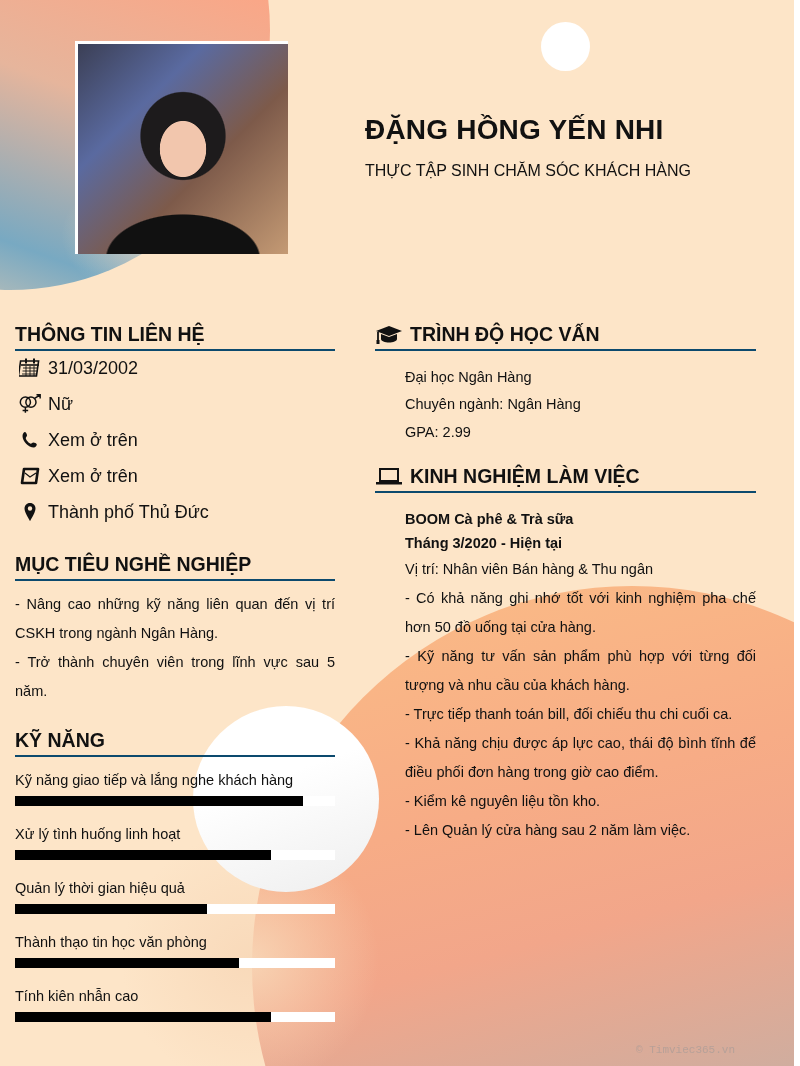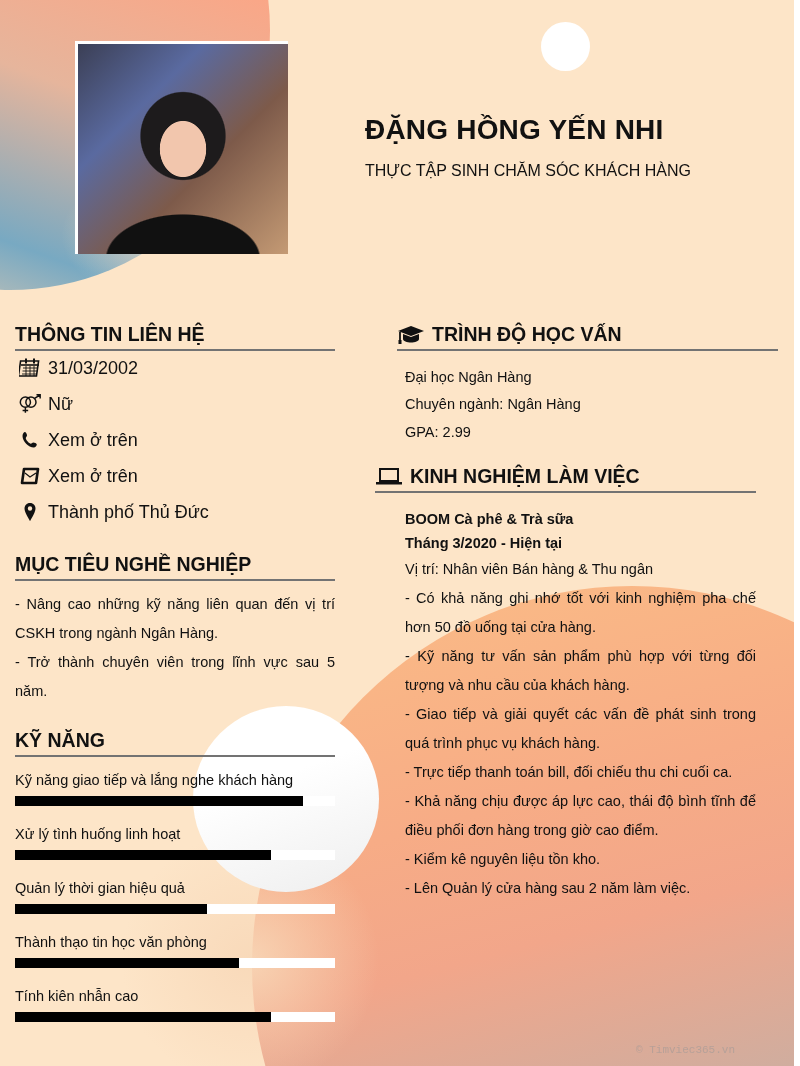--- a/index.html
+++ b/index.html
@@ -63,21 +63,21 @@
     .name {
       position: absolute; left: 365px; top: 114px; font-size: 28px; font-weight: bold;
       letter-spacing: 0.2px;
     }
     .title {
       position: absolute; left: 365px; top: 162px; font-size: 16px;
     }
 
     .section-head {
       position: absolute; font-weight: bold; font-size: 19.5px;
-      border-bottom: 2px solid #737373; box-sizing: border-box; padding-bottom: 3px;
+      border-bottom: 2px solid #0c4a6e; box-sizing: border-box; padding-bottom: 3px;
       display: flex; align-items: flex-end;
     }
     .section-head .ico { width: 28px; height: 22px; margin-right: 7px; display: inline-flex; align-items: center; }
 
     .contact-row {
       position: absolute; left: 18px; height: 22px; display: flex; align-items: center; font-size: 18px;
     }
     .contact-row .ico { width: 24px; height: 22px; margin-right: 6px; display: inline-flex; align-items: center; justify-content: center; }
 
     .para {
@@ -192,21 +192,21 @@
   <div class="skill-label" style="top:934px;">Thành thạo tin học văn phòng</div>
   <div class="skill-track" style="top:958px;">
       <div class="skill-fill" style="width:70%;"></div>
     </div>
 
   <div class="skill-label" style="top:988px;">Tính kiên nhẫn cao</div>
   <div class="skill-track" style="top:1012px;">
       <div class="skill-fill" style="width:80%;"></div>
     </div>
 
-  <div class="section-head" style="left:397px; top:320px; width:381px; height:31px;">
+  <div class="section-head" style="left:375px; top:320px; width:381px; height:31px;">
     <span class="ico">
       <svg width="28" height="22" viewBox="0 0 28 22">
           <path d="M14 2L1 7l13 5 13-5z" fill="#111"></path>
           <path d="M6 10v5c0 2 4 3.5 8 3.5s8-1.5 8-3.5v-5l-8 3z" fill="#111"></path>
           <path d="M3 8v9" stroke="#111" stroke-width="1.8"></path>
           <rect x="1.5" y="16" width="3" height="4" fill="#111"></rect>
         </svg>
     </span>
     <span>TRÌNH ĐỘ HỌC VẤN</span>
   </div>
@@ -222,21 +222,20 @@
         </svg>
     </span>
     <span>KINH NGHIỆM LÀM VIỆC</span>
   </div>
   <div class="exp-bold" style="top:511px;">BOOM Cà phê &amp; Trà sữa</div>
   <div class="exp-bold" style="top:535px;">Tháng 3/2020 - Hiện tại</div>
   <div class="edu-line" style="top:561px;">Vị trí: Nhân viên Bán hàng &amp; Thu ngân</div>
   <div class="para" style="left:405px; top:584px; width:351px;">
     <div>- Có khả năng ghi nhớ tốt với kinh nghiệm pha chế hơn 50 đồ uống tại cửa hàng.</div>
     <div>- Kỹ năng tư vấn sản phẩm phù hợp với từng đối tượng và nhu cầu của khách hàng.</div>
-    <div>- Giao tiếp và giải quyết các vấn đề phát sinh trong quá trình phục vụ khách hàng.</div>
     <div>- Trực tiếp thanh toán bill, đối chiếu thu chi cuối ca.</div>
     <div>- Khả năng chịu được áp lực cao, thái độ bình tĩnh để điều phối đơn hàng trong giờ cao điểm.</div>
     <div>- Kiểm kê nguyên liệu tồn kho.</div>
     <div>- Lên Quản lý cửa hàng sau 2 năm làm việc.</div>
   </div>
 
   <div class="watermark">© Timviec365.vn</div>
 </div>
 
 </body></html>

